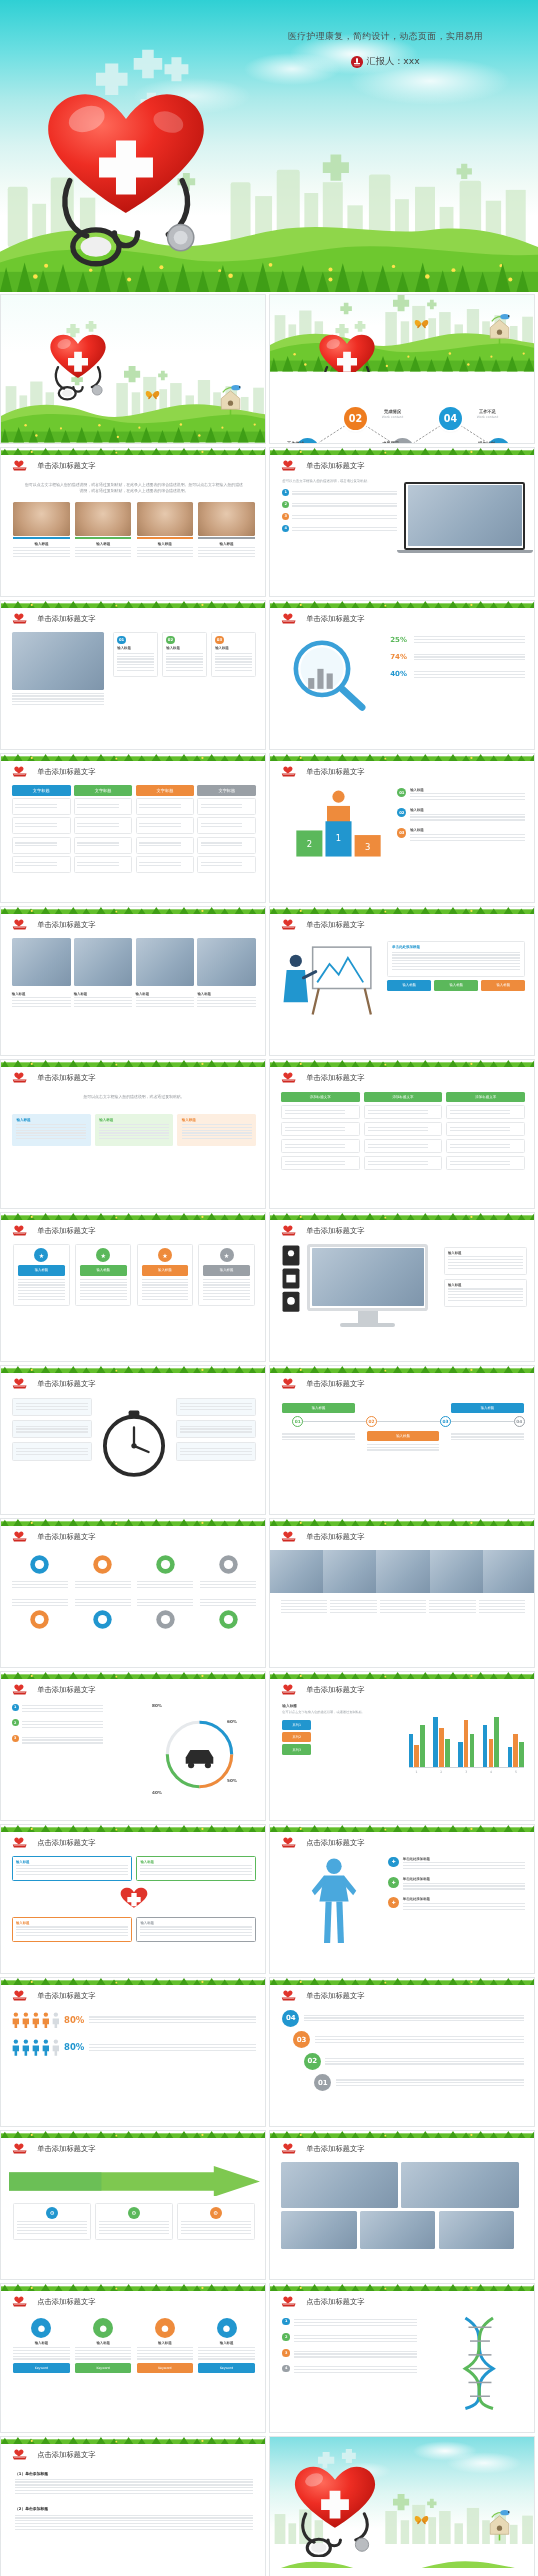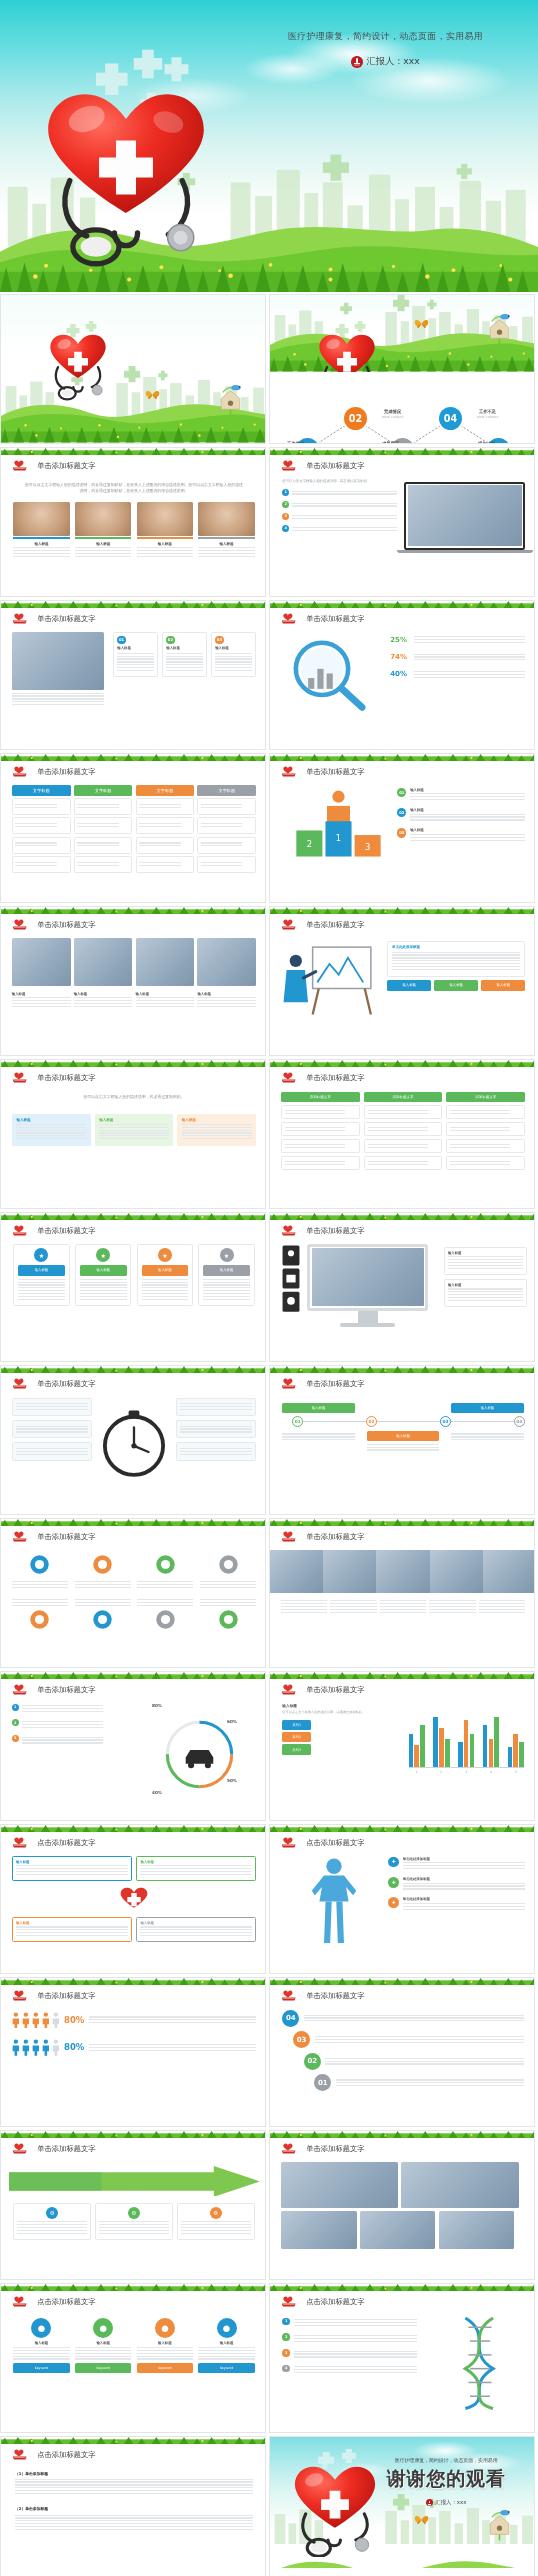--- a/index.html
+++ b/index.html
@@ -2935,27 +2935,19 @@
      <path d="M63 54h14v11h11v14H77v11H63V79H52V65h11z" fill="#fdfdfd"></path>
      <g fill="none" stroke="#2b2b2b" stroke-width="4" stroke-linecap="round">
       <path d="M32 84 C24 100 29 116 43 121"></path>
                   <path d="M108 84 C116 99 111 113 97 118"></path>
                   <path d="M61 118 C61 128 77 128 77 118"></path>
                 </g>
      <ellipse cx="49" cy="128" rx="15" ry="11" fill="none" stroke="#2b2b2b" stroke-width="4"></ellipse>
      <ellipse cx="49" cy="128" rx="10" ry="6.4" fill="#efefef"></ellipse>
      <circle cx="105" cy="124" r="8.6" fill="#b9bcc0" stroke="#8d9196" stroke-width="1.2"></circle>
               </svg></div>
-   <div class="tt">
-    <div class="thanks-sub">医疗护理康复，简约设计，动态页面，实用易用</div>
-    <div class="thanks-title">谢谢您的观看</div>
-    <div class="thanks-pres">
-      <span class="mic sm"></span>
-      <span>汇报人：xxx</span>
-              </div>
-            </div>
   </div>
         </div>
       </div>
     </div>
 
 </div>
 
 
 </body></html>

